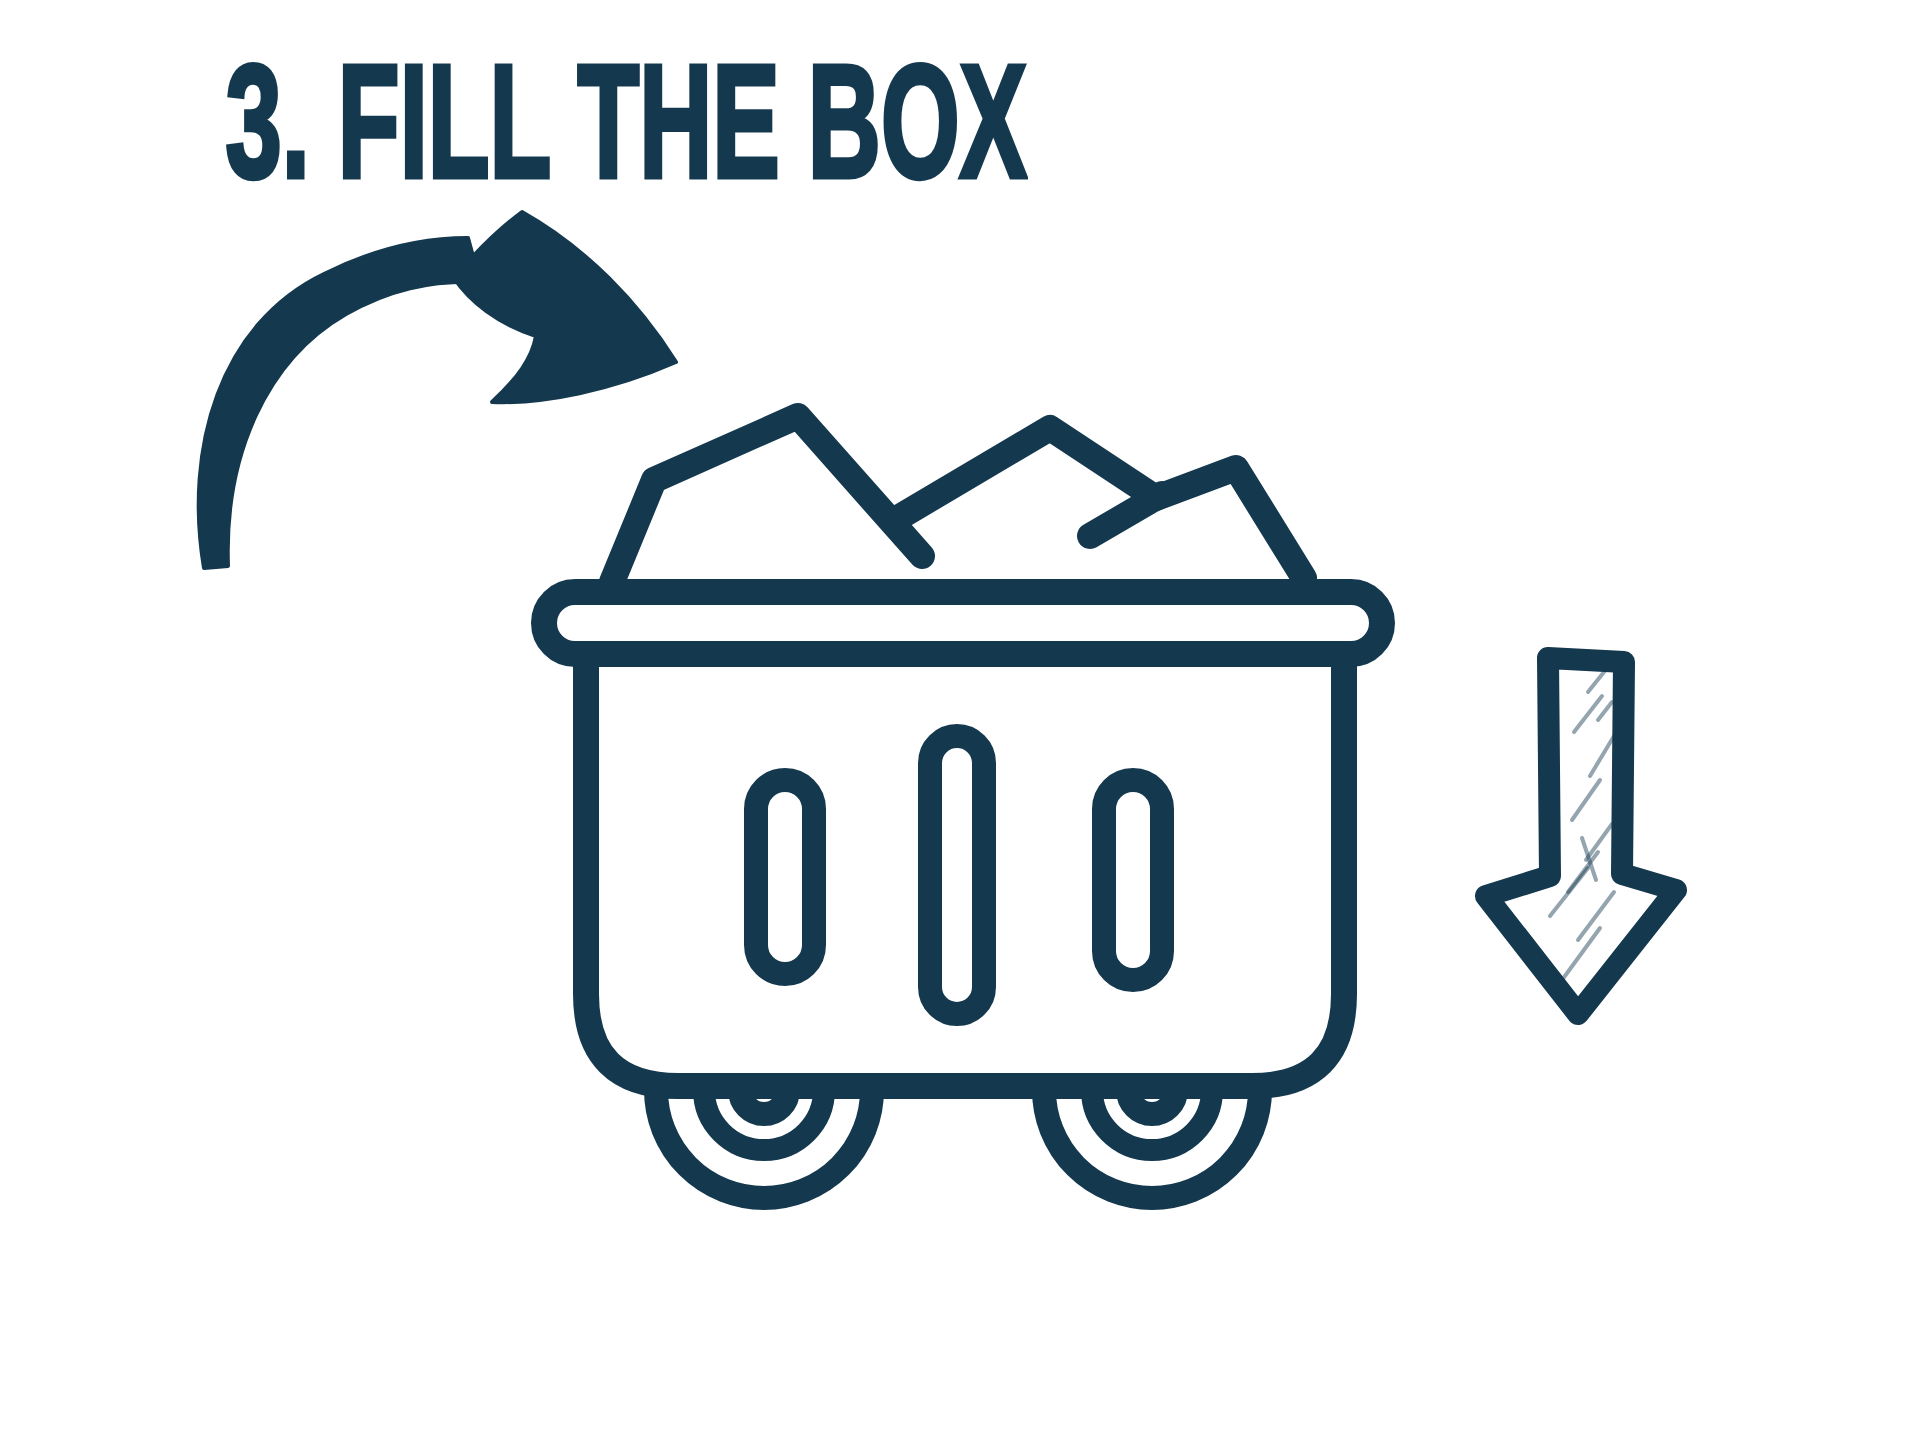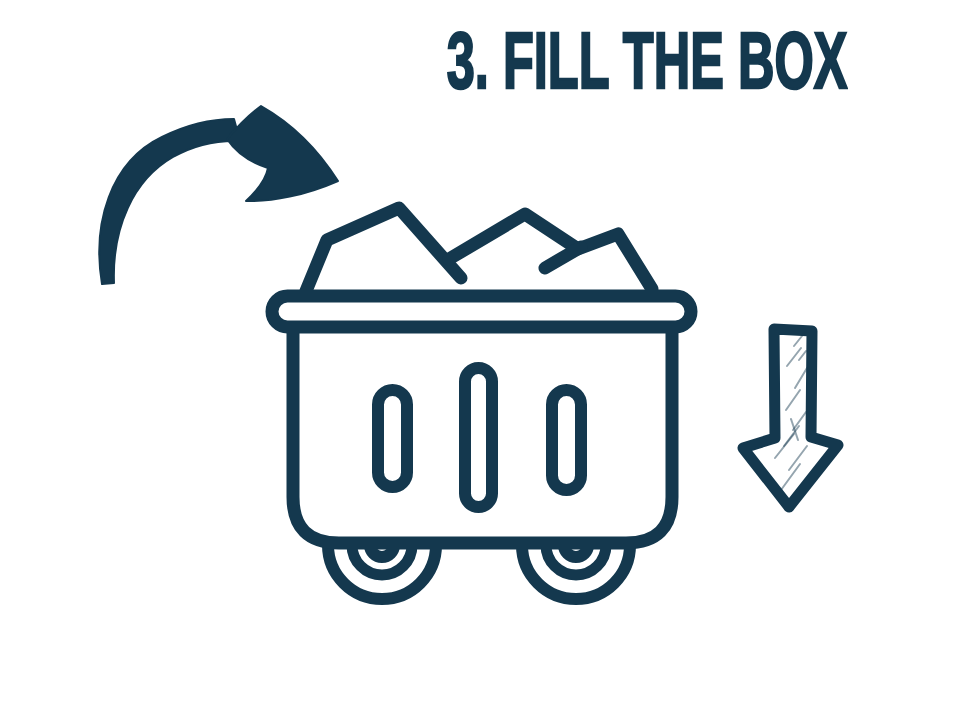--- a/index.html
+++ b/index.html
@@ -5,21 +5,21 @@
   :root { --ink:#14384e; --background:#ffffff; }
   html,body { margin:0; padding:0; }
   body {
     width:960px; height:720px; position:relative; overflow:hidden;
     background:var(--background);
     font-family:"Liberation Sans", sans-serif;
   }
   .stage { position:absolute; inset:0; }
   .title {
     position:absolute; top:20px; left:0; width:960px; margin:0;
-    text-align:right; white-space:nowrap;
+    text-align:left; white-space:nowrap;
     font-weight:bold; font-size:79px; line-height:1;
     color:var(--ink);
     -webkit-text-stroke:2.5px var(--ink);
   }
   .title .squish {
     display:inline-block;
     transform:scale(0.64,1.02);
     transform-origin:50% 0;
   }
   svg.illustration { position:absolute; left:0; top:0; }

